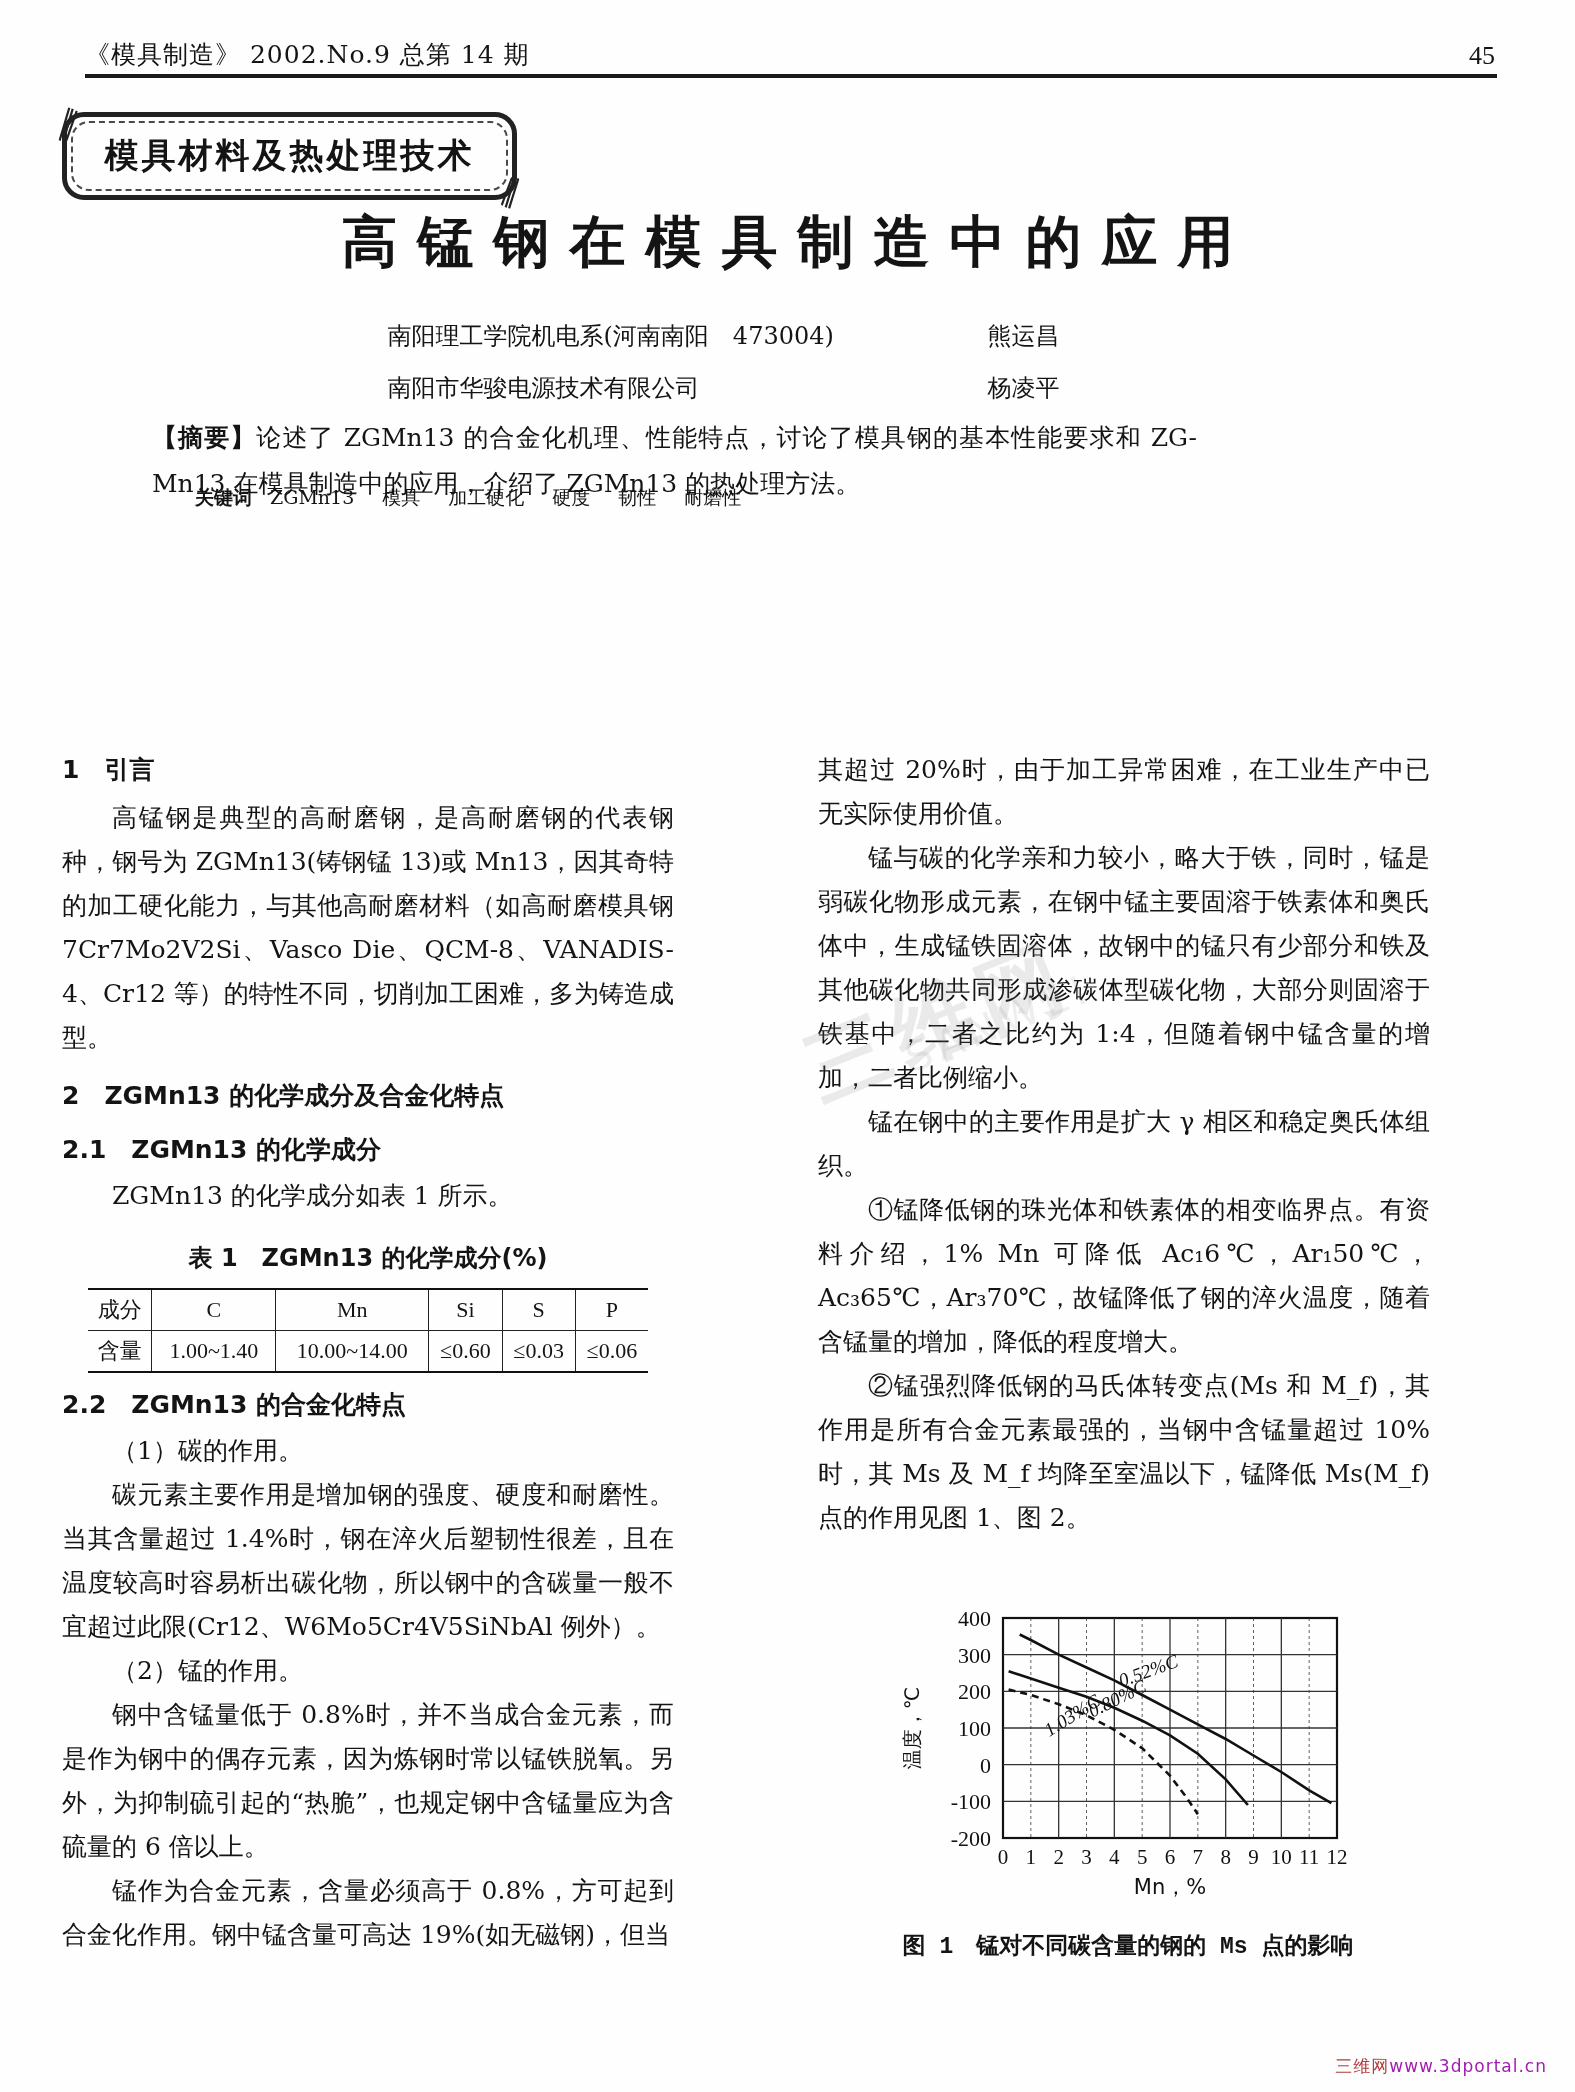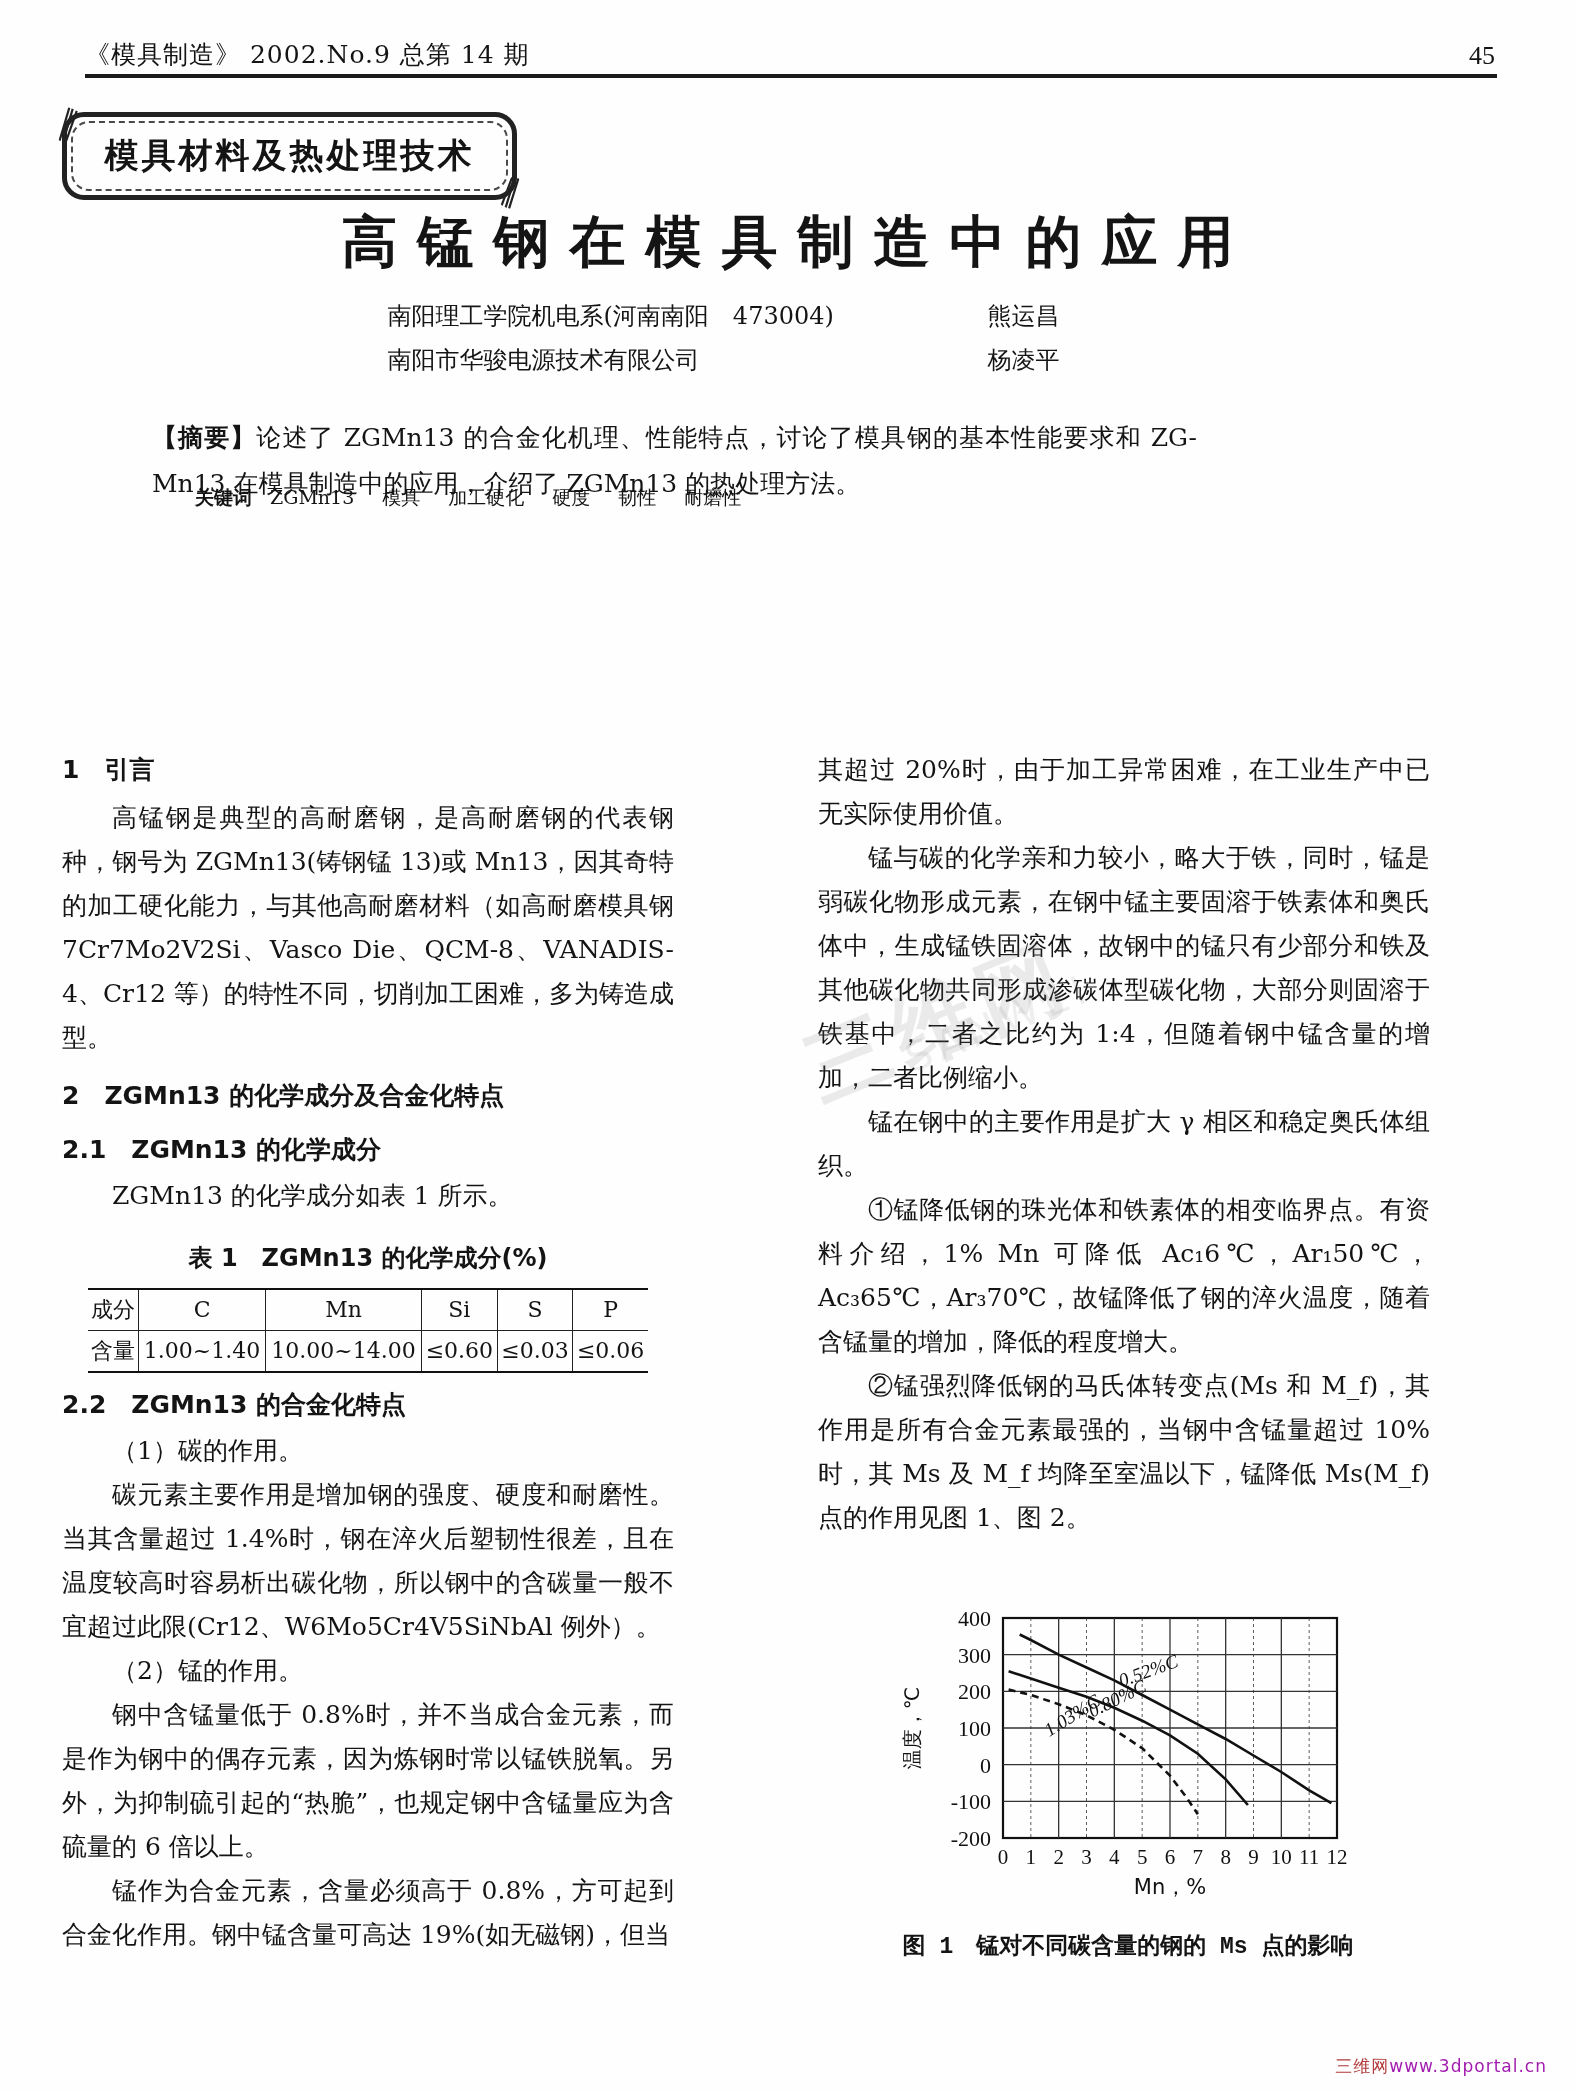--- a/index.html
+++ b/index.html
@@ -67,20 +67,21 @@
     font-family:"DejaVu Sans","Liberation Sans",sans-serif;
     text-indent:20px;
   }
 
   
   .authors{position:absolute;left:0;right:0;top:300px;}
   .arow{
     display:flex;justify-content:center;align-items:baseline;
     font-size:24px;margin-bottom:12px;
     font-family:"DejaVu Serif","Liberation Serif",serif;
+    margin-top:20px;
   }
   .arow .aff{width:540px;text-align:left;}
   .arow .nm{width:200px;text-align:left;padding-left:60px;}
 
   
   .abs{
     position:absolute;left:152px;top:415px;width:1045px;
     font-size:25px;line-height:46px;
     font-family:"DejaVu Serif","Liberation Serif",serif;
     text-align:justify;
@@ -122,20 +123,21 @@
   }
   table.chem{
     border-collapse:collapse;width:560px;margin:0 auto;
     font-size:22px;
     font-family:"DejaVu Serif","Liberation Serif",serif;
   }
   table.chem th,table.chem td{
     border-left:1px solid #222;border-right:1px solid #222;
     padding:5px 2px;text-align:center;font-weight:normal;
     line-height:30px;
+    font-family:Liberation Serif, serif;
   }
   table.chem tr:first-child th{border-top:2.5px solid #111;border-bottom:1px solid #222;}
   table.chem tr:last-child td{border-bottom:2.5px solid #111;}
   table.chem th:first-child,table.chem td:first-child{border-left:none;}
   table.chem th:last-child,table.chem td:last-child{border-right:none;}
 
   
   .wm{
     position:absolute;left:830px;top:905px;width:560px;height:330px;
     pointer-events:none;opacity:.14;

